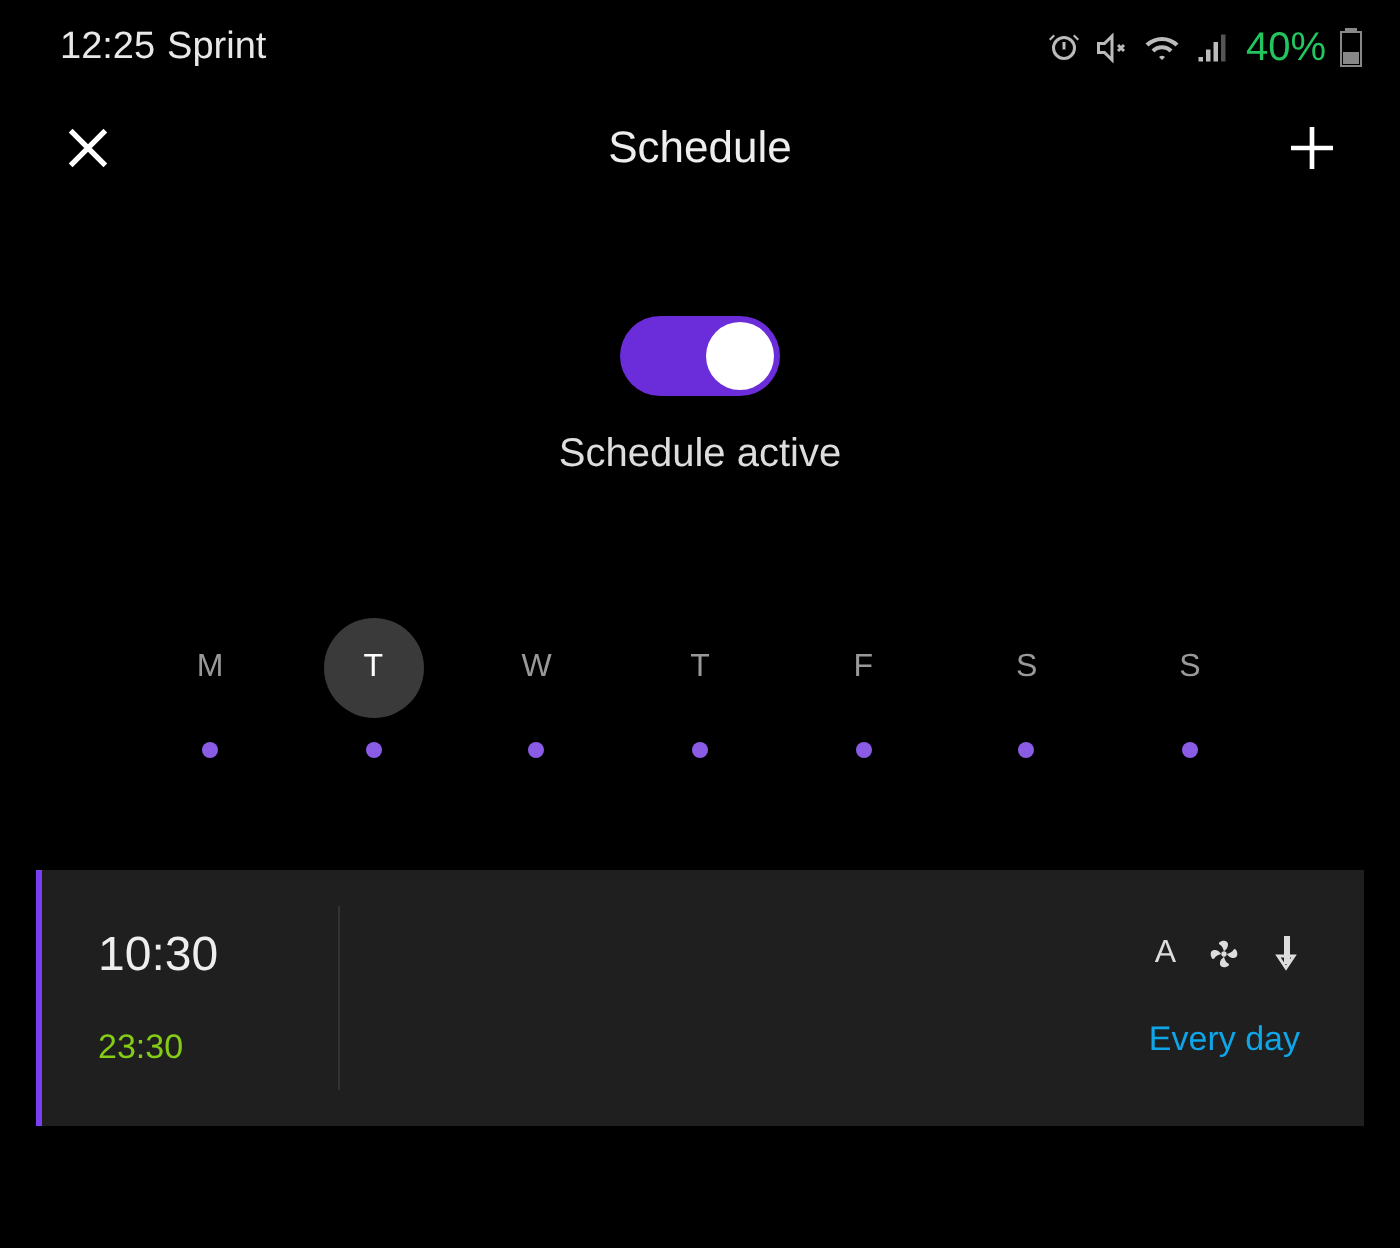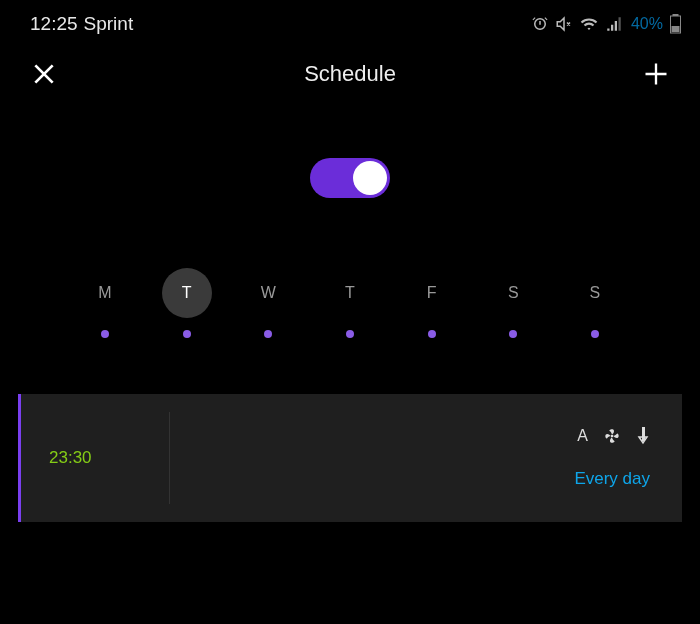--- a/index.html
+++ b/index.html
@@ -33,22 +33,22 @@
     .status-right {
       display: flex;
       align-items: center;
       gap: 6px;
       font-size: 17px;
     }
     .status-right svg {
       fill: #bbb;
     }
     .battery-pct {
-      color: #0369a1;
-      font-size: 16px;
+      color: #22c55e;
+      font-size: 20px;
       margin-left: 2px;
     }
     .header {
       display: flex;
       justify-content: space-between;
       align-items: center;
       padding: 18px 28px 10px 28px;
     }
     .header-title {
       font-size: 22px;
@@ -233,20 +233,21 @@
     <svg width="28" height="28" viewBox="0 0 24 24" fill="none" stroke="#fff" stroke-width="2">
         <path d="M12 3v18M3 12h18"></path>
       </svg>
   </div>
 </div>
 
 <div class="toggle-section">
   <div class="toggle">
     <div class="toggle-knob"></div>
   </div>
+  <div class="toggle-label">Schedule active</div>
 </div>
 
 <div class="days-row" id="days-row">
     <div class="day">
       <div class="day-label">M</div>
     </div>
     <div class="day selected">
       <div class="day-label">T</div>
     </div>
     <div class="day">
@@ -284,20 +285,21 @@
     <div class="dot">
       <div class="dot-inner"></div>
     </div>
     <div class="dot">
       <div class="dot-inner"></div>
     </div>
   </div>
 
 <div class="schedule-card">
   <div class="card-times">
+    <div class="time-start">10:30</div>
     <div class="time-end">23:30</div>
   </div>
   <div class="card-divider"></div>
   <div class="card-right">
     <div class="card-icons">
       <span>A</span>
       <svg width="16" height="16" viewBox="0 0 24 24" fill="#ddd">
           <circle cx="12" cy="12" r="2"></circle>
           <path d="M12 2c3 0 4 3 2 6-1 1-2 2-2 2s-1-4-3-5c-2-1 0-3 3-3zM22 12c0 3-3 4-6 2-1-1-2-2-2-2s4-1 5-3c1-2 3 0 3 3zM12 22c-3 0-4-3-2-6 1-1 2-2 2-2s1 4 3 5c2 1 0 3-3 3zM2 12c0-3 3-4 6-2 1 1 2 2 2 2s-4 1-5 3c-1 2-3 0-3-3z"></path>
         </svg>

